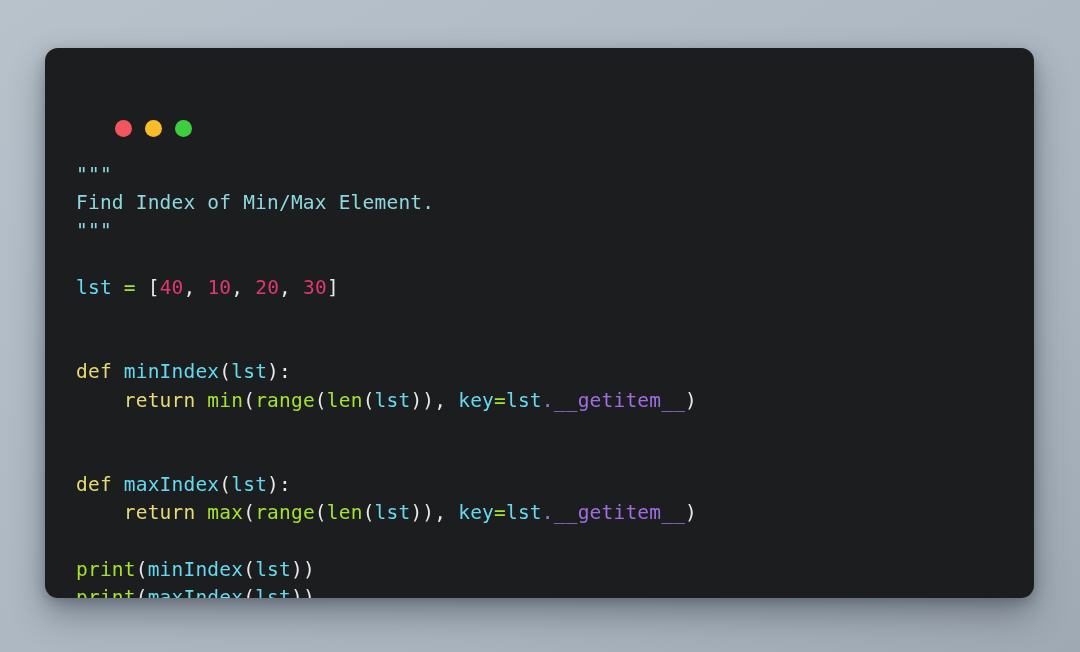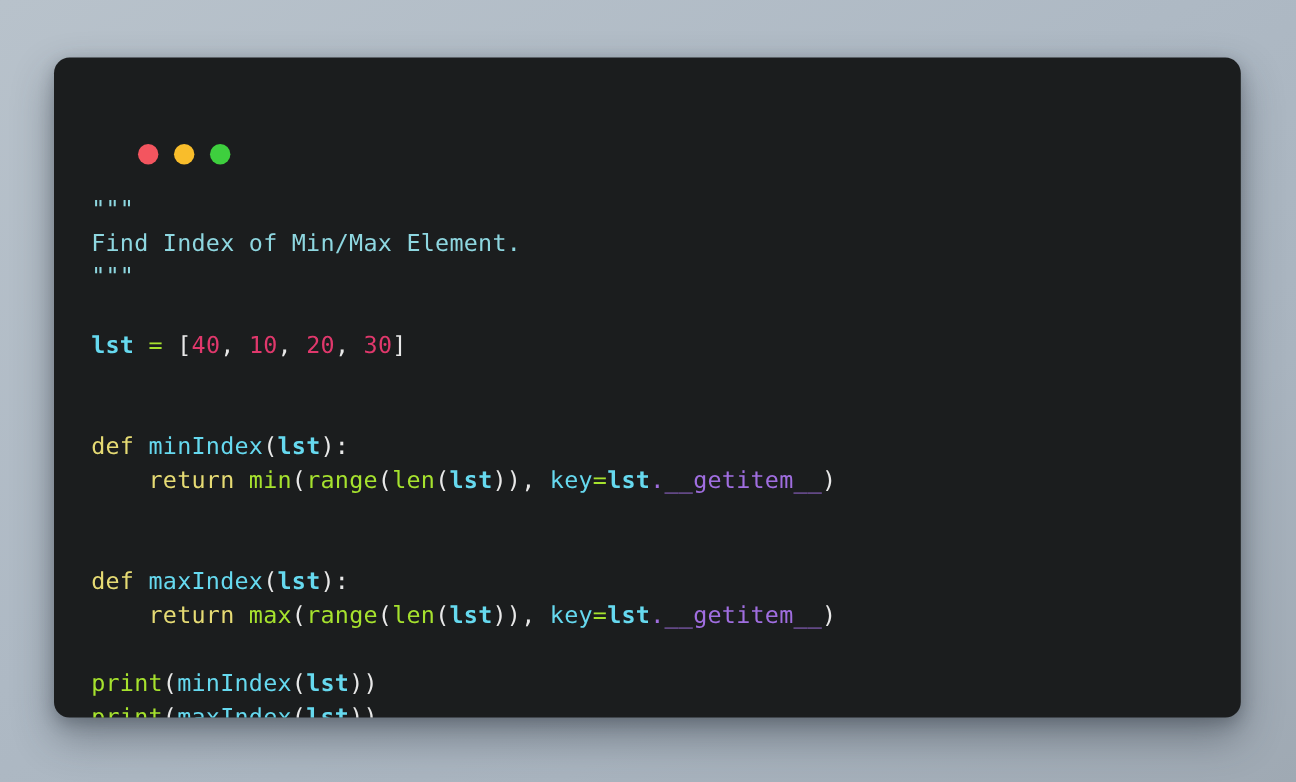--- a/index.html
+++ b/index.html
@@ -73,21 +73,21 @@
     -webkit-font-smoothing: antialiased;
   }
 
   .ln { display: block; height: 28.2px; }
 
   
   .tok-doc      { color: #8ed7e0; }
   .tok-kw       { color: #e6db74; text-align: center; }
   .tok-fn       { color: #a6e22e; }
   .tok-name     { color: #66d9ef; }
-  .tok-var      { color: #66d9ef; font-weight: bold; }
+  .tok-var      { color: #66d9ef; }
   .tok-num      { color: #e0386c; }
   .tok-op       { color: #a6e22e; }
   .tok-punc     { color: #e8e8e8; }
   .tok-magic    { color: #a06ee0; margin-top: 36px; }
 </style>
 </head>
 <body>
 
 <div id="backdrop" style="background-color: rgb(178, 188, 198);"></div>
 

